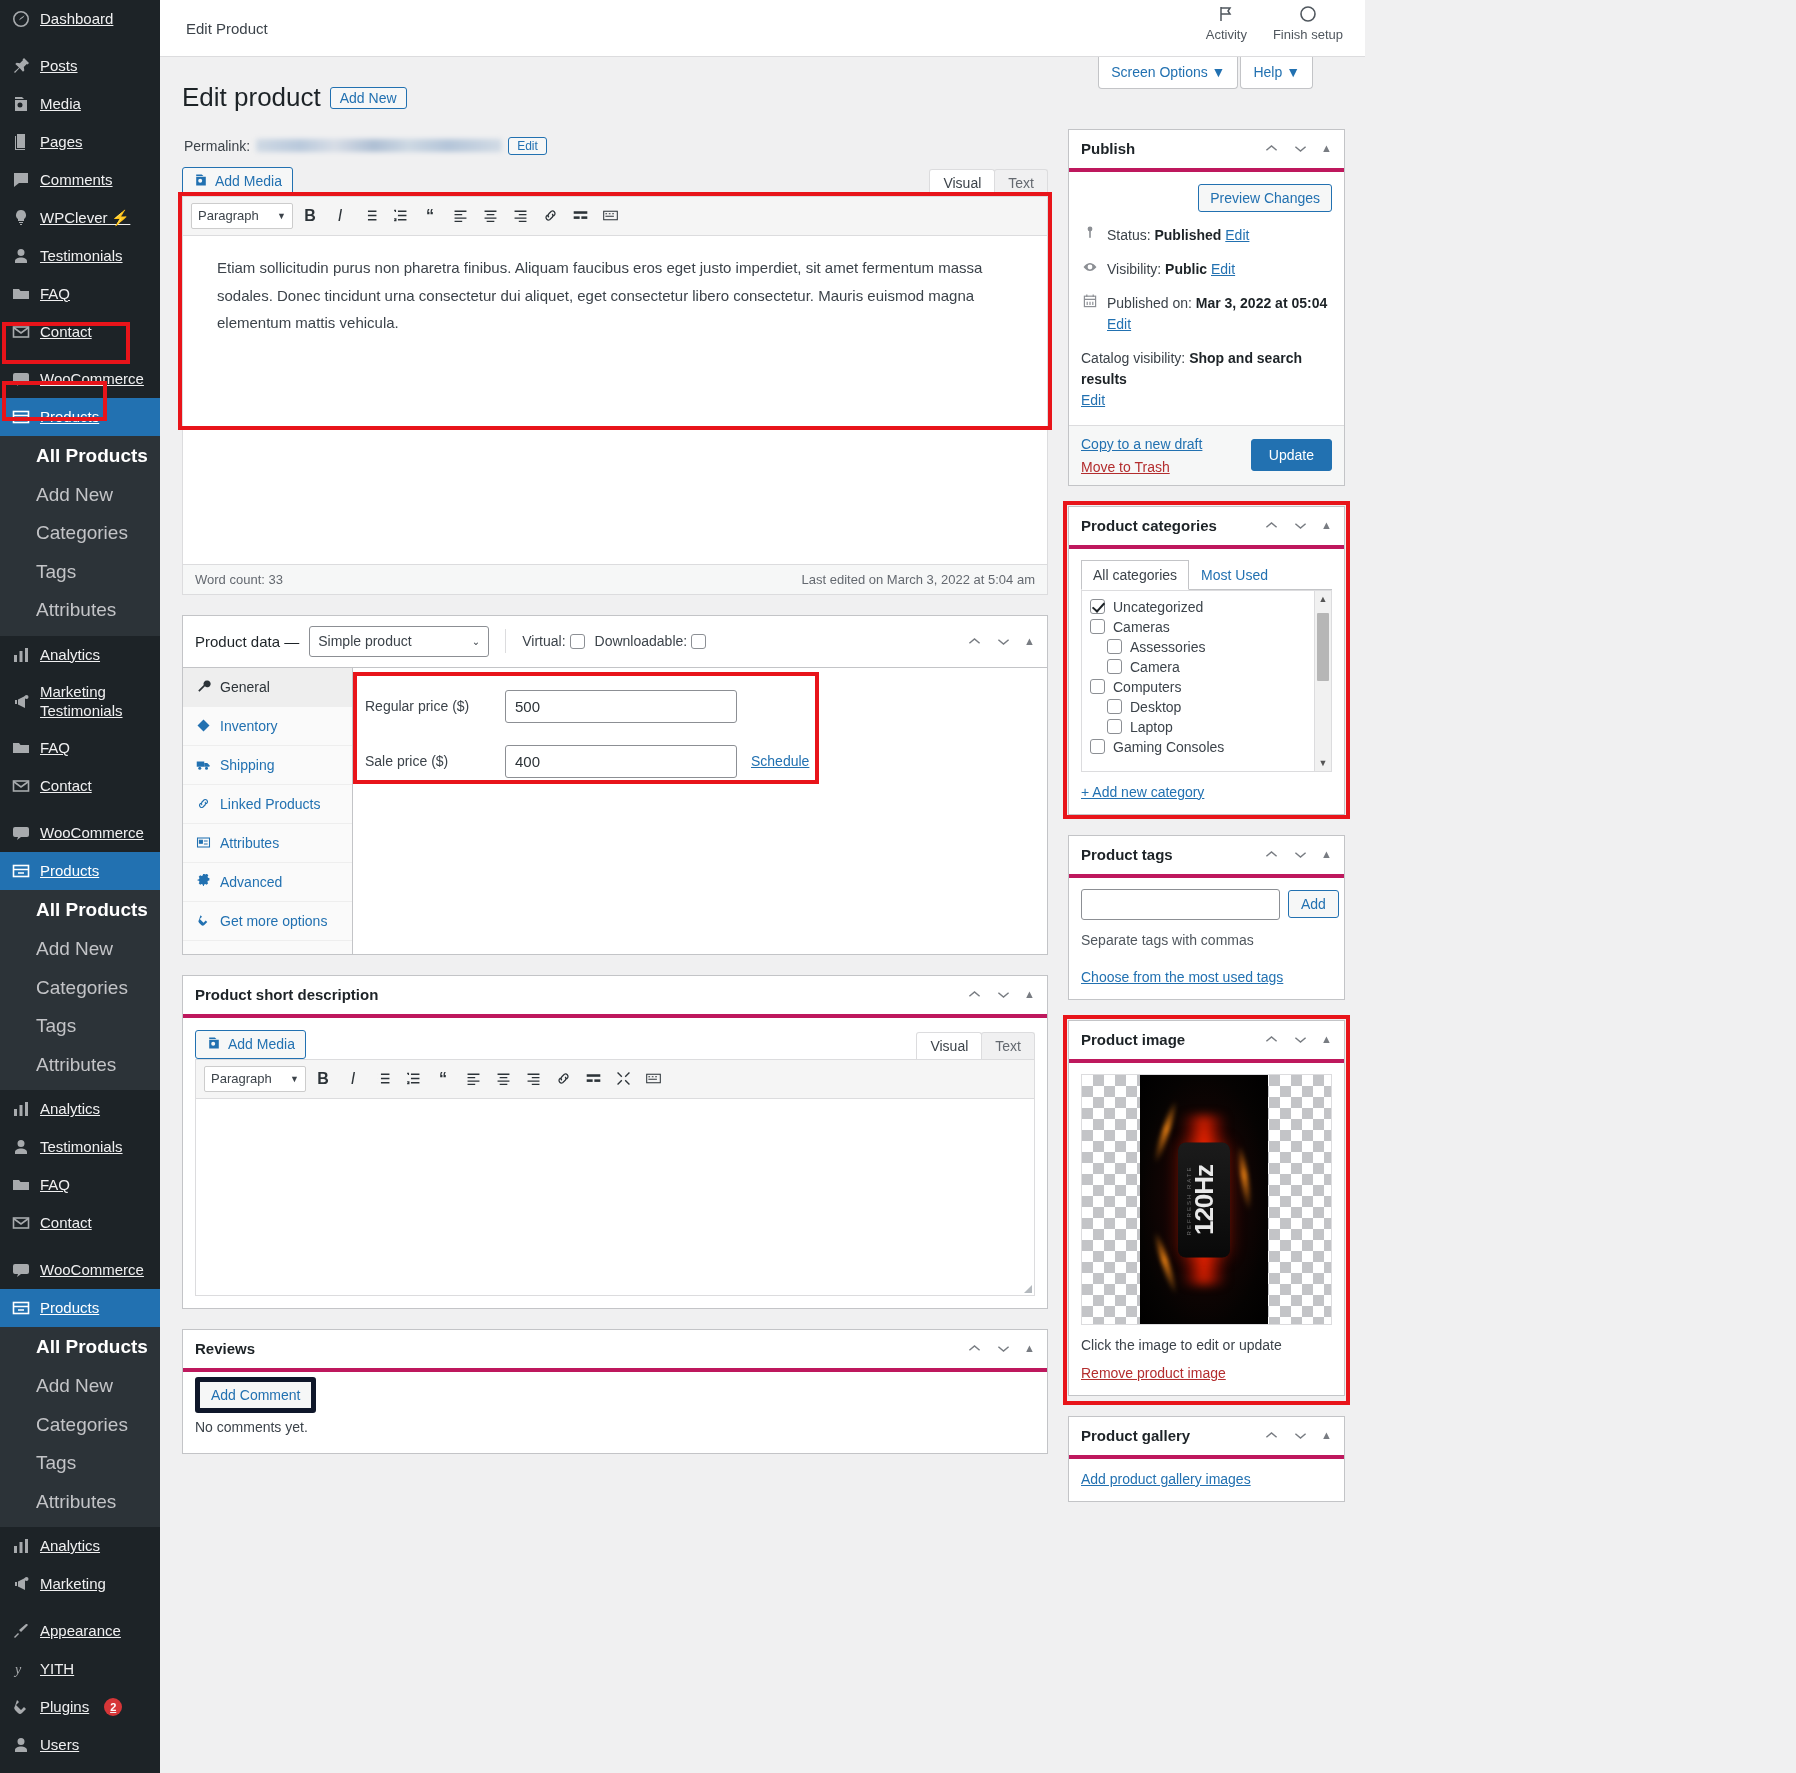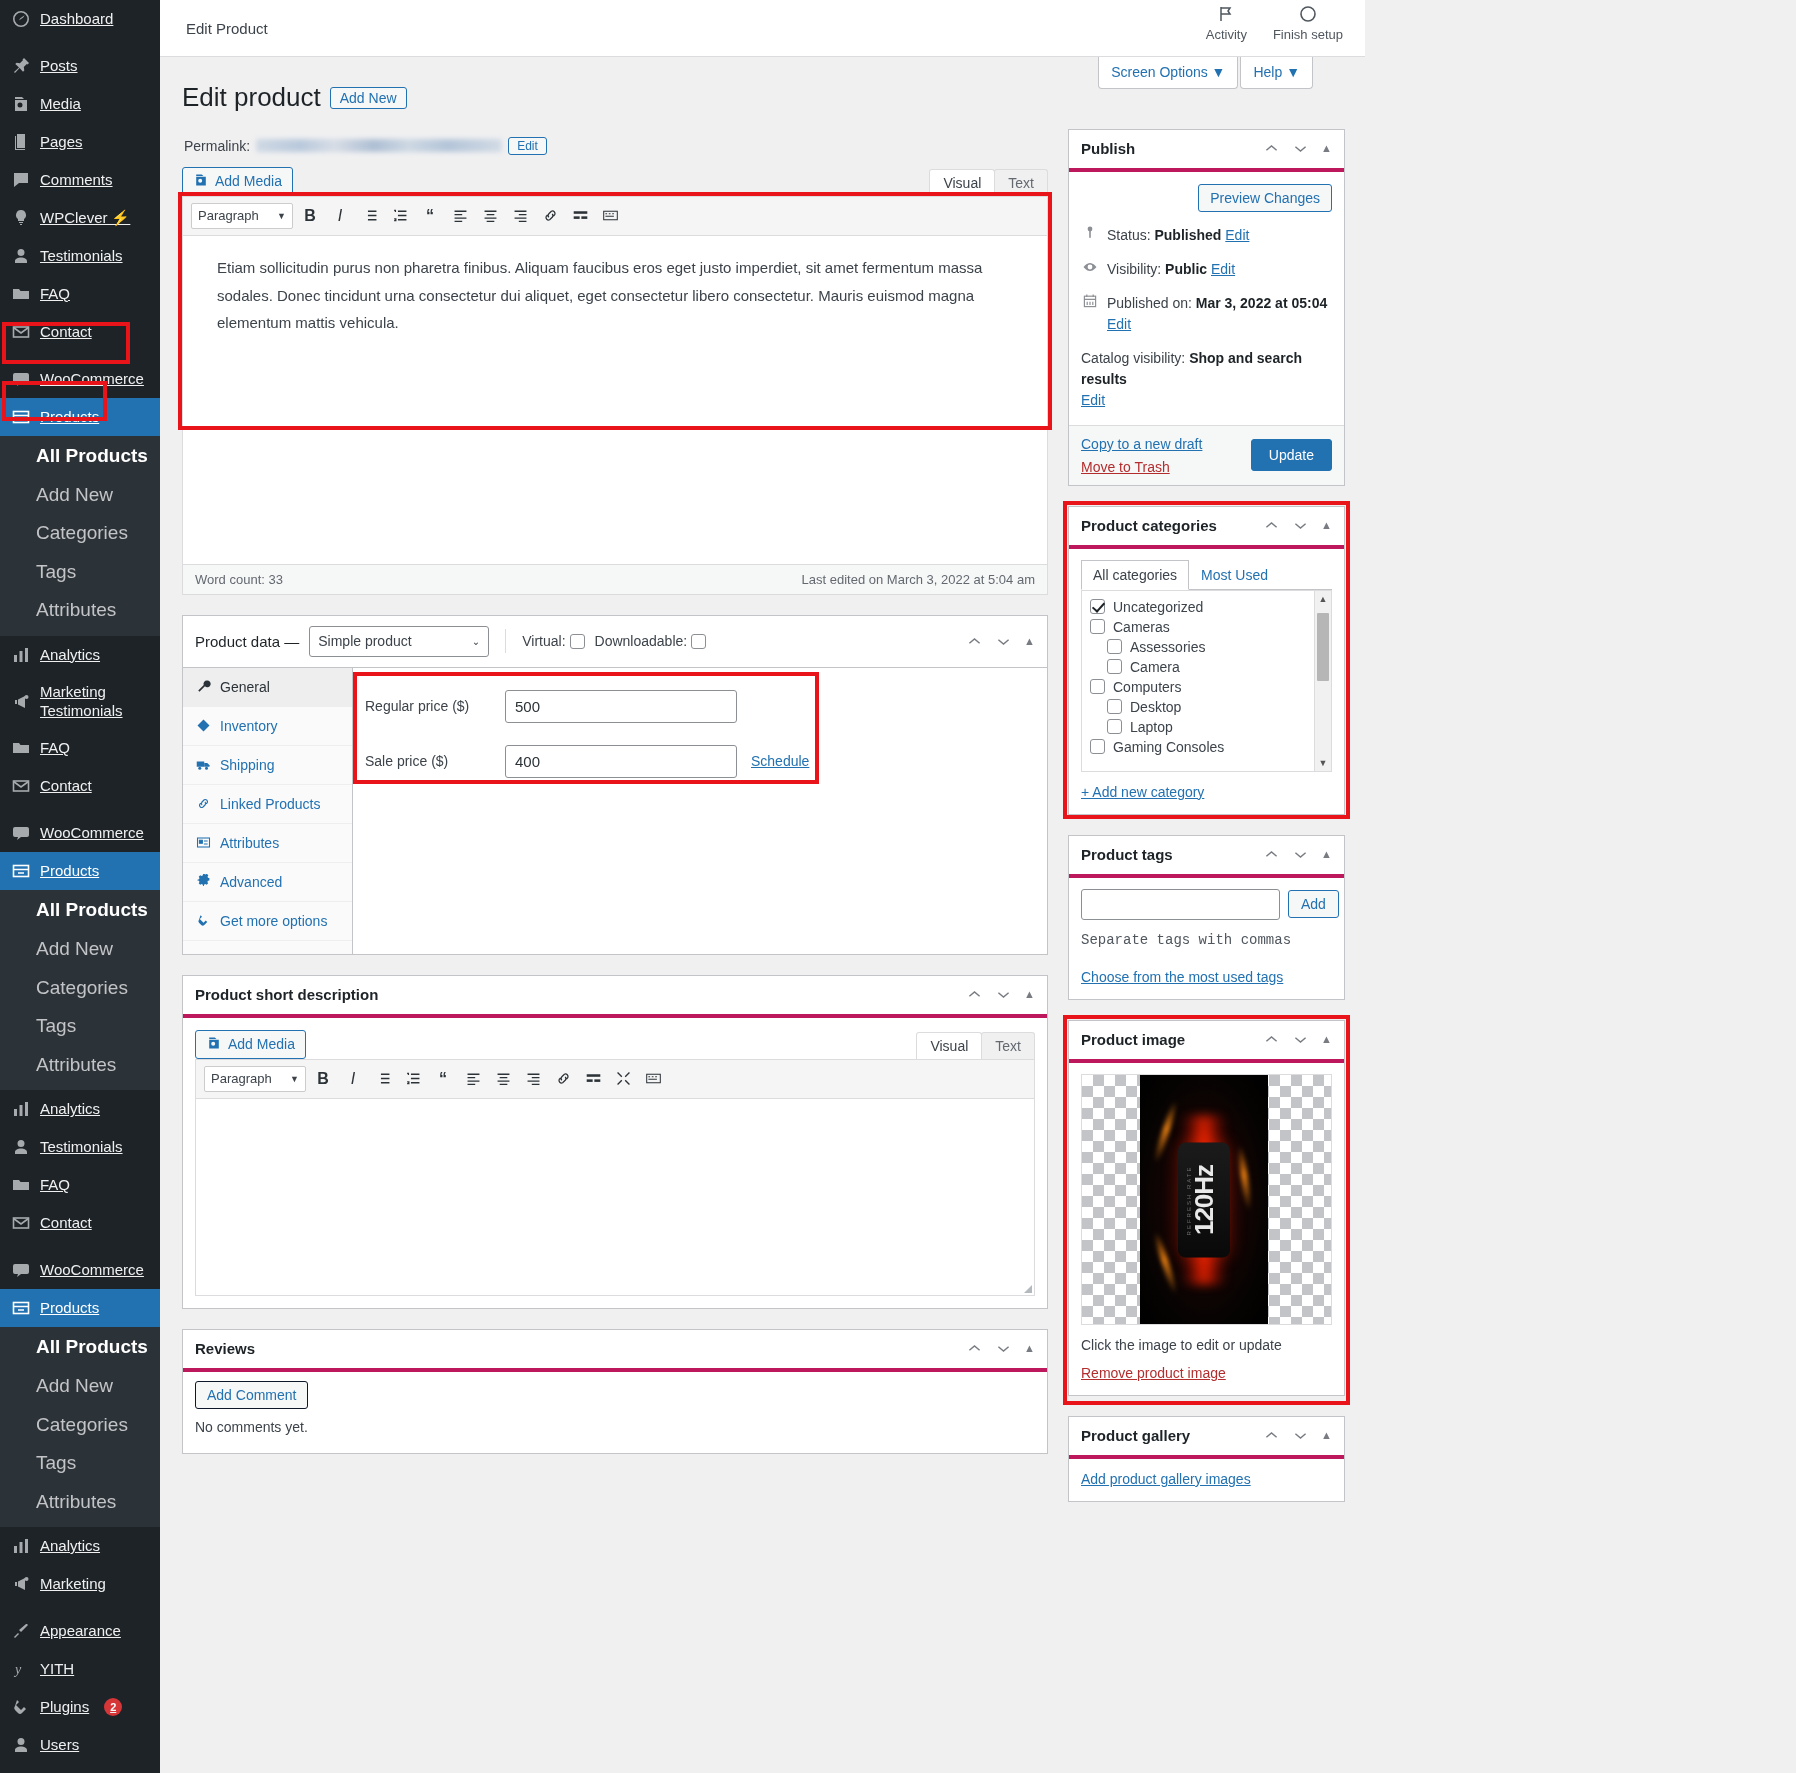--- a/index.html
+++ b/index.html
@@ -201,21 +201,21 @@
   }
   .schedule-link {
     color:#2271b1; font-size:14px; margin-left:14px; text-decoration:underline; cursor:pointer;
   }
 
   
   .sd-body { padding:12px; }
 
   .review-body { padding:14px 12px 18px 12px; }
   .btn-secondary {
-    border:1px solid #0f172a; color:#2271b1; background:#f6f7f7;
+    border:5px solid #0f172a; color:#2271b1; background:#f6f7f7;
     border-radius:3px; padding:5px 11px; font-size:14px; cursor:pointer;
   }
   .no-comments { font-size:14px; color:#3c434a; margin-top:16px; }
 
   
   .side-body { padding:11px 12px 14px 12px; }
   .publish-top { padding:12px 12px 14px 12px; }
   .preview-row { display:flex; justify-content:flex-end; }
   .btn-preview {
     border:1px solid #2271b1; color:#2271b1; background:#f6f7f7;
@@ -270,21 +270,21 @@
   }
   .add-cat { margin-top:12px; font-size:14px; }
 
   
   .tag-row { display:flex; gap:8px; align-items:center; }
   .tag-input {
     flex:1; height:31px; border:1px solid #8c8f94; border-radius:3px;
     padding:3px 8px; font-size:14px; background:#fff;
     font-family:"Liberation Sans", sans-serif;
   }
-  .tag-hint { font-size:14px; color:#50575e; margin-top:12px;font-family:Liberation Mono, monospace; }
+  .tag-hint { font-size:14px; color:#50575e; margin-top:12px; }
   .tag-choose { margin-top:21px; font-size:14px; }
 
   
   .pimg-frame {
     width:251px; height:251px; border:1px solid #dcdcde; position:relative;
     background-color:#fff;
     background-image:
       linear-gradient(45deg,#c3c4c7 25%,transparent 25%,transparent 75%,#c3c4c7 75%),
       linear-gradient(45deg,#c3c4c7 25%,transparent 25%,transparent 75%,#c3c4c7 75%);
     background-size:22px 22px;

